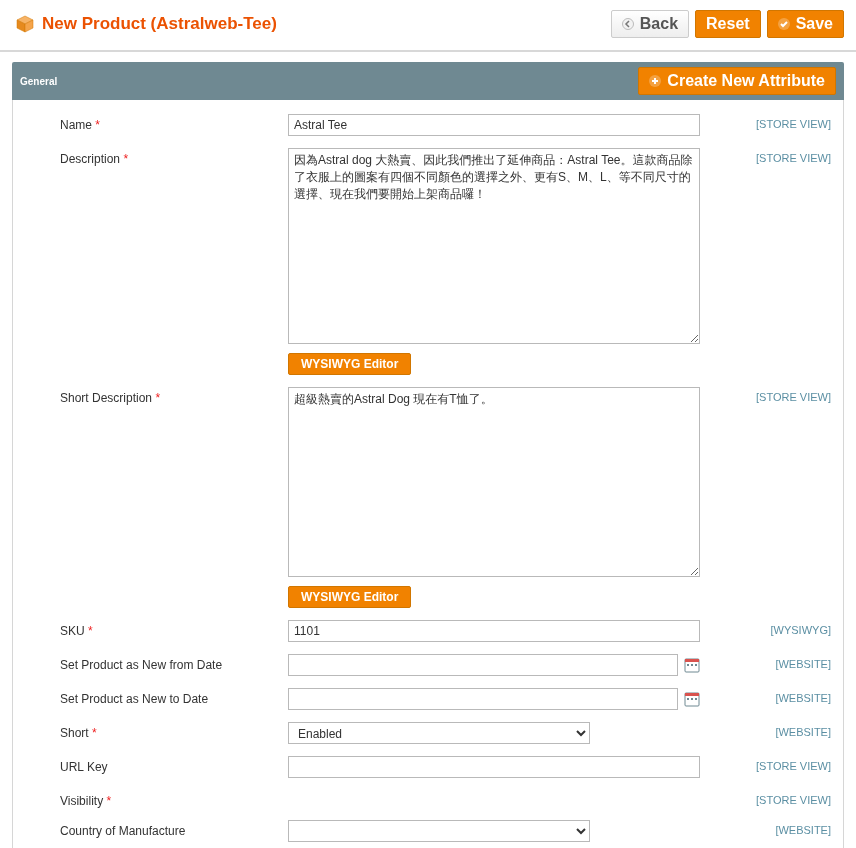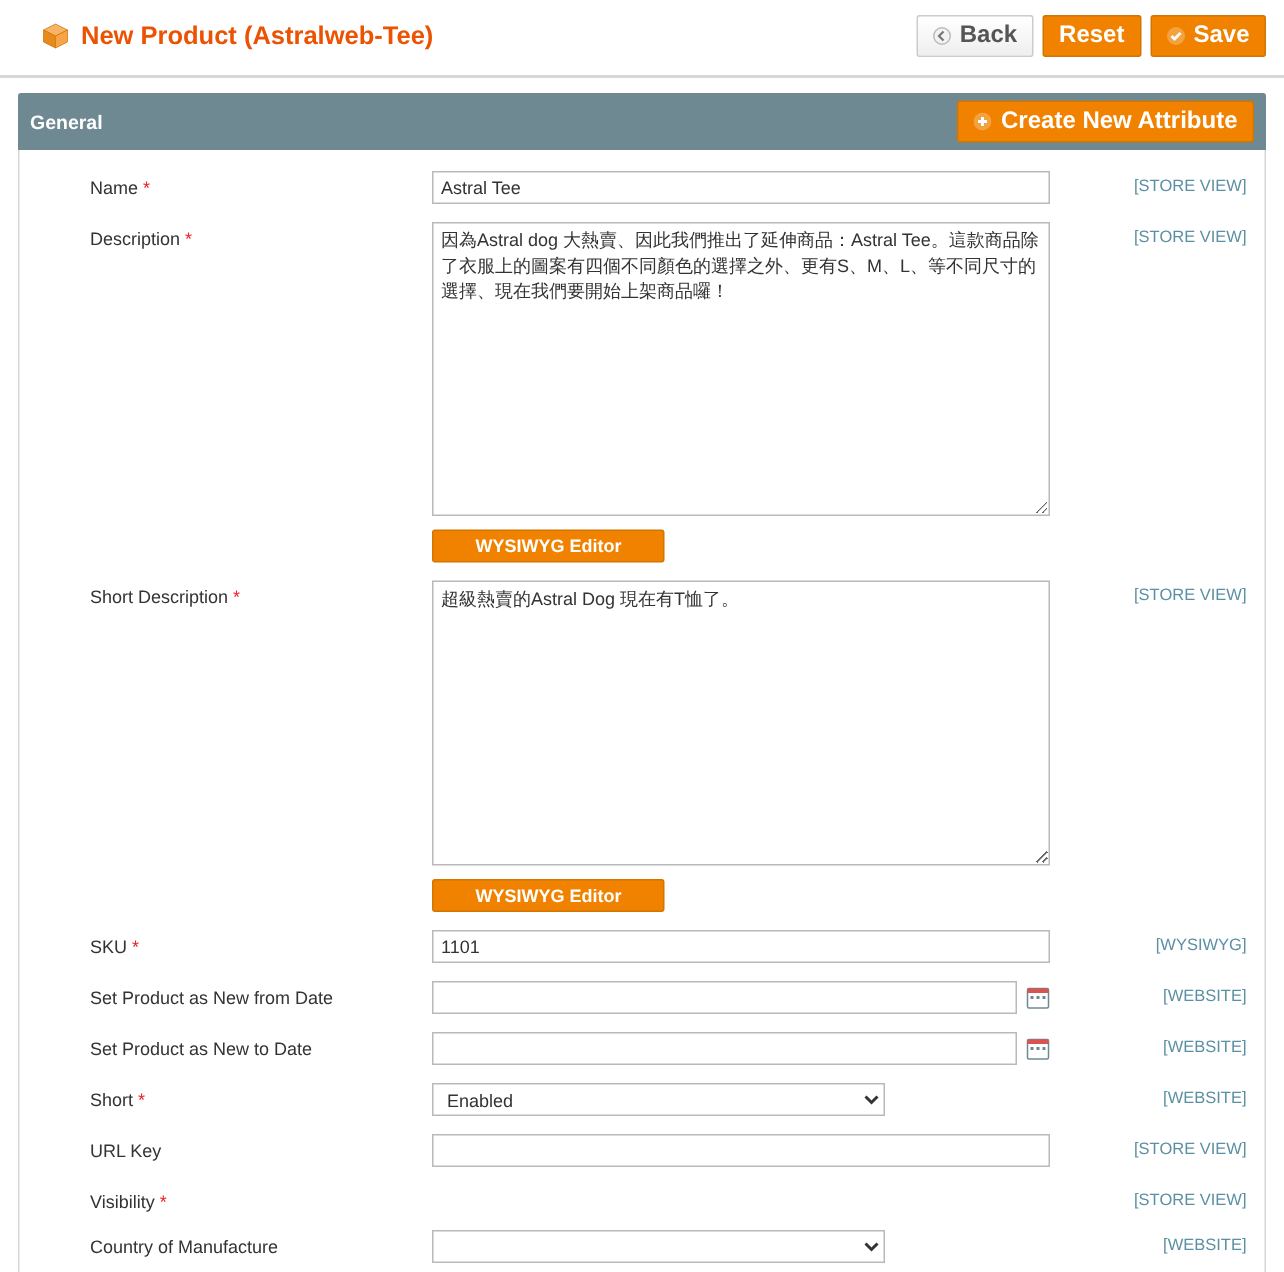--- a/index.html
+++ b/index.html
@@ -1,41 +1,41 @@
 <!DOCTYPE html>
 <html><head>
 <meta charset="utf-8">
 <style>
 * { box-sizing: border-box; margin: 0; padding: 0; }
 body { font-family: Arial, Helvetica, sans-serif; font-size: 12px; background: #fff; color: #333; width: 856px; }
-.page-header { display: flex; align-items: center; justify-content: space-between; padding: 10px 12px 12px 28px; border-bottom: 2px solid #d8d8d8; }
+.page-header { display: flex; align-items: center; justify-content: space-between; padding: 10px 12px 12px 16px; border-bottom: 2px solid #d8d8d8; }
 .page-title { display: flex; align-items: center; gap: 8px; }
 .page-title .cube-icon { width: 18px; height: 18px; }
 .page-title h3 { color: #eb5202; font-size: 17px; font-weight: bold; }
 .btn-row { display: flex; gap: 6px; }
 .btn { display: inline-flex; align-items: center; gap: 6px; padding: 4px 10px; font-size: 16px; border-radius: 2px; cursor: pointer; border: 1px solid transparent; white-space: nowrap; font-weight: bold; justify-content: center; }
 .btn-back { background: linear-gradient(#fff,#eee); border: 1px solid #ccc; color: #555; }
 .btn-back .arrow-icon { display: inline-flex; }
 .btn-orange { background: #f18200; color: #fff; border: 1px solid #d17600; }
 .btn-orange .check-icon, .btn-orange .plus-icon { display: inline-flex; }
 
 .content { padding: 0 12px 12px 12px; }
 .section-head { display: flex; align-items: center; justify-content: space-between; background: #6f8992; color: #fff; padding: 5px 8px; border-radius: 2px 2px 0 0; margin-top: 10px; }
-.section-head strong { font-size: 13px; font-weight: bold; }
+.section-head strong { font-size: 10px; font-weight: bold; }
 .form-wrap { border: 1px solid #d6d6d6; border-top: none; padding: 14px 10px 4px 10px; }
 .form-row { display: flex; align-items: flex-start; margin-bottom: 12px; }
 .form-label { width: 228px; padding-top: 4px; color: #333; margin-left: 37px; }
 .req { color: #e22; }
 .form-field { width: 412px; }
 .form-scope { flex: 1; text-align: right; color: #5b8fa3; font-size: 11px; padding-top: 4px; padding-right: 2px; }
 input[type="text"], textarea, select { width: 100%; border: 1px solid #b9b9b9; padding: 3px 5px; font-family: Arial, sans-serif; font-size: 12px; color: #333; background: #fff; }
 textarea { resize: both; }
 .textarea-lg { height: 196px; }
 .textarea-md { height: 190px; }
-.wysiwyg-btn { display: inline-block; margin-top: 6px; background: #f18200; color: #fff; font-weight: bold; font-size: 12px; padding: 3px 28px; border: 1px solid #d17600; border-radius: 2px; cursor: pointer; }
+.wysiwyg-btn { display: inline-block; margin-top: 6px; background: #f18200; color: #fff; font-weight: bold; font-size: 12px; padding: 3px 12px; border: 1px solid #d17600; border-radius: 2px; cursor: pointer; }
 .date-row { display: flex; align-items: center; gap: 6px; }
 .date-input { width: 120px; }
 .cal-icon { width: 16px; height: 16px; cursor: pointer; }
 select { height: 22px; }
 .sel-md { width: 302px; }
 
 .watermark { position: absolute; left: 10px; bottom: 10px; font-family: 'SimSun', serif; font-size: 38px; color: #222; font-weight: bold; pointer-events: none; line-height: 1; }
 .watermark small { display: block; font-size: 11px; font-family: Arial,sans-serif; color: #777; font-weight: normal; }
 .page-wrap { position: relative; }
 </style>

